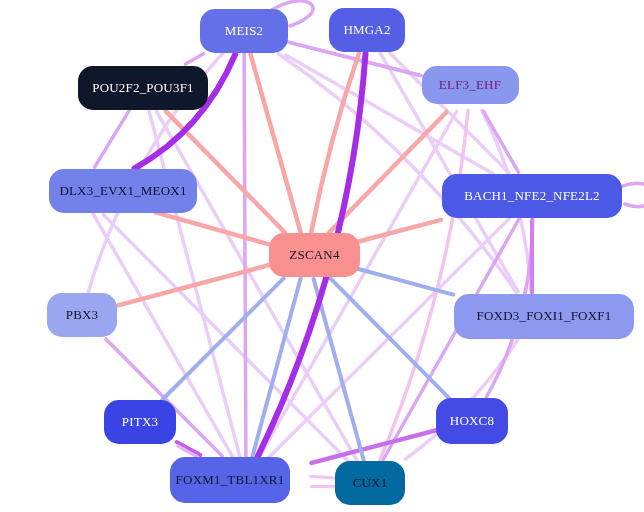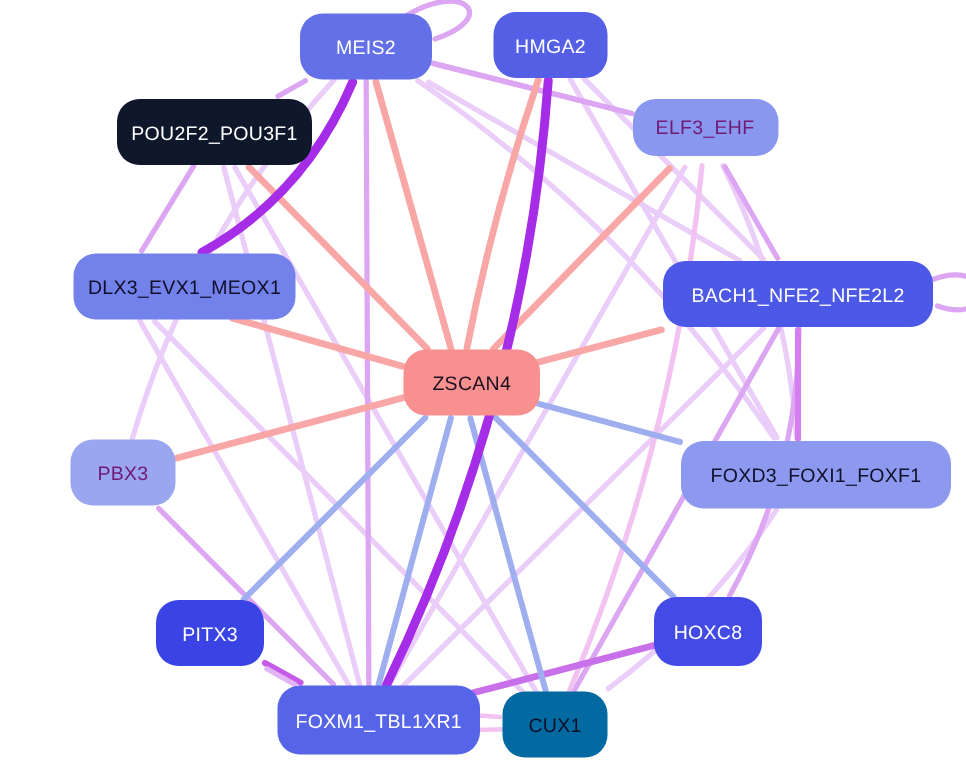--- a/index.html
+++ b/index.html
@@ -1,19 +1,19 @@
 <!DOCTYPE html>
 <html><head>
 <meta charset="utf-8">
 <style>
   html,body{margin:0;padding:0;background:#ffffff;}
   #graph-canvas{
     position:relative;
     overflow:hidden;
-    font-family:Liberation Sans, sans-serif;
+    font-family:Liberation Serif, serif;
     text-align:center;
   }
   #edge-layer{position:absolute;left:0;top:0;}
   .node{
     position:absolute;
     display:flex;
     align-items:center;
     justify-content:center;
     border-radius:15px;
     font-size:13px;
@@ -126,32 +126,32 @@
       </div>
       <div class="node" style="left: 6px; top: 169px; width: 148px; height: 44px; background: rgb(115, 129, 234); color: rgb(16, 16, 40); margin-left: 43px;">
         <span>DLX3_EVX1_MEOX1</span>
       </div>
       <div class="node" style="left: 442px; top: 174px; width: 180px; height: 44px; background: rgb(76, 89, 230); color: rgb(255, 255, 255);">
         <span>BACH1_NFE2_NFE2L2</span>
       </div>
       <div class="node" style="left: 269px; top: 233px; width: 91px; height: 44px; background: rgb(248, 144, 144); color: rgb(26, 16, 32);">
         <span>ZSCAN4</span>
       </div>
-      <div class="node" style="left: 47px; top: 293px; width: 70px; height: 44px; background: rgb(154, 166, 239); color: #701a75;">
+      <div class="node" style="left: 47px; top: 293px; width: 70px; height: 44px; background: rgb(154, 166, 239); color: #0f172a;">
         <span>PBX3</span>
       </div>
       <div class="node" style="left: 454px; top: 293.5px; width: 180px; height: 45px; background: rgb(140, 153, 238); color: rgb(16, 16, 40);">
         <span>FOXD3_FOXI1_FOXF1</span>
       </div>
       <div class="node" style="left: 104px; top: 400px; width: 72px; height: 44px; background: rgb(58, 67, 228); color: rgb(255, 255, 255);">
         <span>PITX3</span>
       </div>
       <div class="node" style="left: 436px; top: 398px; width: 72px; height: 46px; background: rgb(67, 74, 230); color: rgb(255, 255, 255);">
         <span>HOXC8</span>
       </div>
-      <div class="node" style="left: 185px; top: 457px; width: 135px; height: 46px; background: rgb(86, 100, 232); color: #ffffff;">
+      <div class="node" style="left: 170px; top: 457px; width: 120px; height: 46px; background: rgb(86, 100, 232); color: #0f172a;">
         <span>FOXM1_TBL1XR1</span>
       </div>
       <div class="node" style="left: 335px; top: 461px; width: 70px; height: 44px; background: #0369a1; color: rgb(16, 16, 40);">
         <span>CUX1</span>
       </div>
     </div>
 </div>
 
 </body></html>

